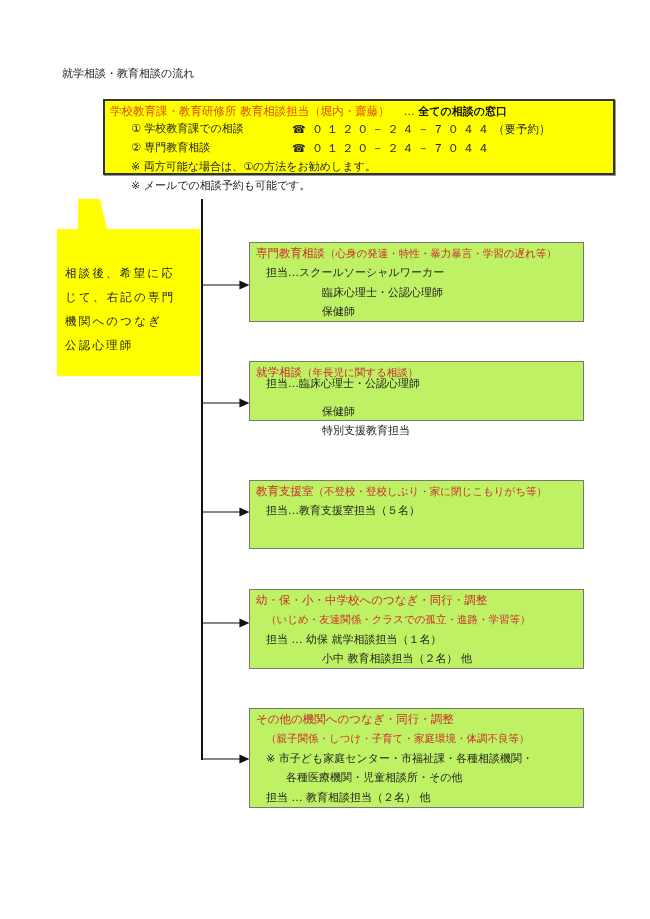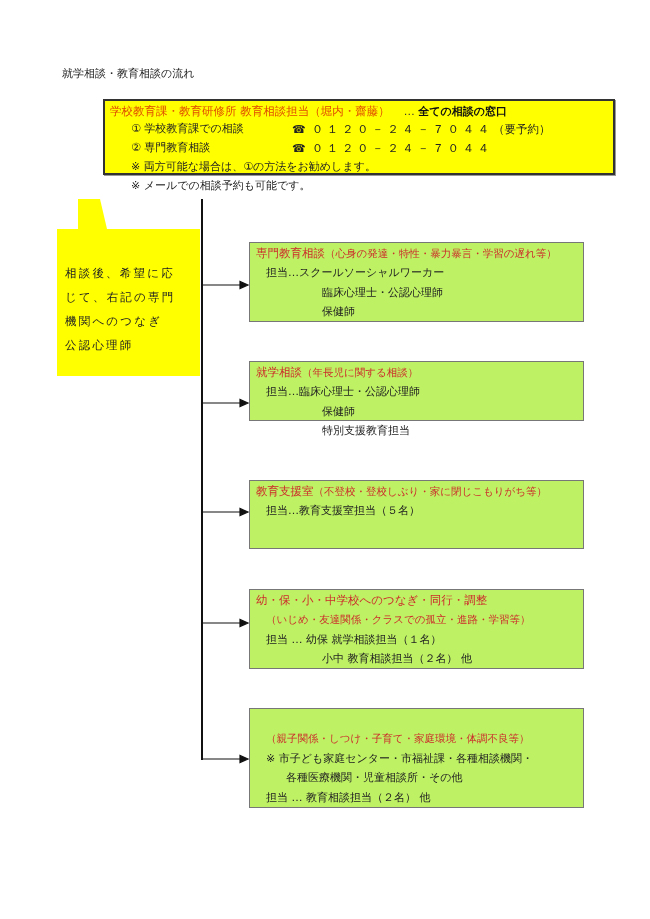--- a/index.html
+++ b/index.html
@@ -100,35 +100,36 @@
 
 <div class="abs cat-box" style="top:242px; height:80px;">
   <div class="cat-title"><span>専門教育相談</span><span class="sub">（心身の発達・特性・暴力暴言・学習の遅れ等）</span></div>
   <div class="cat-line" style="left:16px; top:20px;">担当…スクールソーシャルワーカー</div>
   <div class="cat-line" style="left:72px; top:40px;text-align:right;">臨床心理士・公認心理師</div>
   <div class="cat-line" style="left:72px; top:59px;">保健師</div>
 </div>
 
 <div class="abs cat-box" style="top:361px; height:60px;">
   <div class="cat-title"><span>就学相談</span><span class="sub">（年長児に関する相談）</span></div>
-  <div class="cat-line" style="left:16px; top:20px;">担当…臨床心理士・公認心理師</div>
+  <div class="cat-line" style="left:16px; top:12px;">担当…臨床心理士・公認心理師</div>
   <div class="cat-line" style="left:72px; top:40px;">保健師</div>
   <div class="cat-line" style="left:72px; top:59px;">特別支援教育担当</div>
 </div>
 
 <div class="abs cat-box" style="top:480px; height:69px;">
   <div class="cat-title"><span>教育支援室</span><span class="sub">（不登校・登校しぶり・家に閉じこもりがち等）</span></div>
   <div class="cat-line" style="left:16px; top:20px;">担当…教育支援室担当（５名）</div>
 </div>
 
 <div class="abs cat-box" style="top:589px; height:80px;">
   <div class="cat-title">幼・保・小・中学校へのつなぎ・同行・調整</div>
   <div class="cat-line red" style="left:16px; top:20px; font-size:10.5px;">（いじめ・友達関係・クラスでの孤立・進路・学習等）</div>
   <div class="cat-line" style="left:16px; top:40px;">担当 … 幼保 就学相談担当（１名）</div>
   <div class="cat-line" style="left:72px; top:59px;">小中 教育相談担当（２名） 他</div>
 </div>
 
 <div class="abs cat-box" style="top:708px; height:100px;">
+  <div class="cat-title">その他の機関へのつなぎ・同行・調整</div>
   <div class="cat-line red" style="left:16px; top:20px; font-size:10.5px;">（親子関係・しつけ・子育て・家庭環境・体調不良等）</div>
   <div class="cat-line" style="left:16px; top:40px;">※ 市子ども家庭センター・市福祉課・各種相談機関・</div>
   <div class="cat-line" style="left:36px; top:59px;">各種医療機関・児童相談所・その他</div>
   <div class="cat-line" style="left:16px; top:79px;">担当 … 教育相談担当（２名） 他</div>
 </div>
 
 </body></html>

